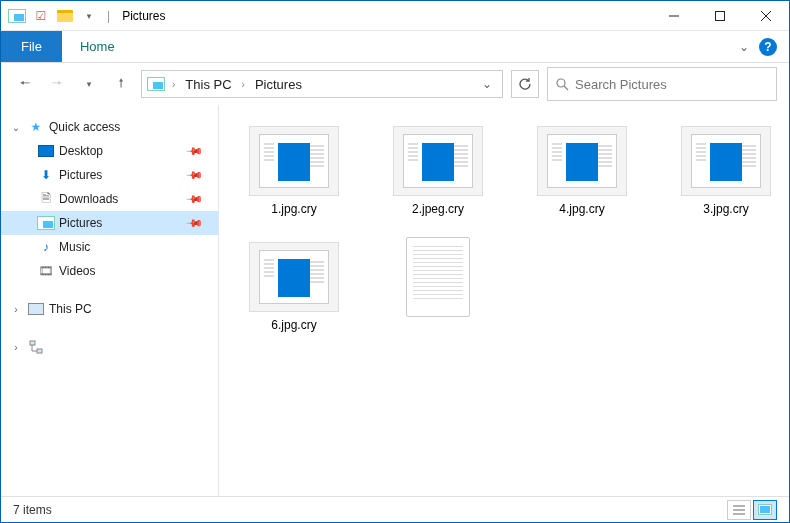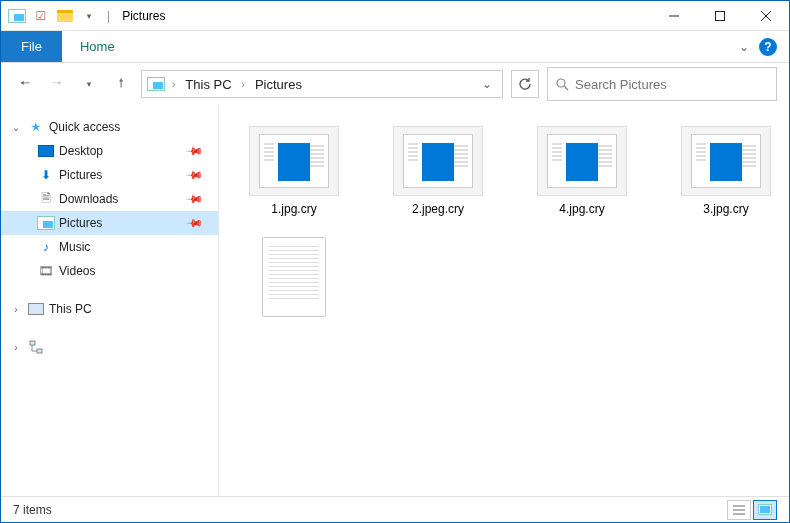--- a/index.html
+++ b/index.html
@@ -308,20 +308,43 @@
                 <div></div>
                 <div></div>
                 <div></div>
                 <div></div>
               </div>
             </div>
           </div>
           <div class="file-name">3.jpg.cry</div>
         </div>
         <div class="file-item">
+          <div class="file-thumb">
+            <div class="file-thumb-inner">
+              <div class="file-thumb-side">
+                <div></div>
+                <div></div>
+                <div></div>
+                <div></div>
+                <div></div>
+              </div>
+              <div class="file-thumb-blue"></div>
+              <div class="file-thumb-lines">
+                <div></div>
+                <div></div>
+                <div></div>
+                <div></div>
+                <div></div>
+                <div></div>
+              </div>
+            </div>
+          </div>
+          <div class="file-name">6.jpg.cry</div>
+        </div>
+        <div class="file-item">
           <div class="file-thumb" style="background:transparent;border:none">
             <div class="txt-thumb">
               <div></div>
               <div></div>
               <div></div>
               <div></div>
               <div></div>
               <div></div>
               <div></div>
               <div></div>

